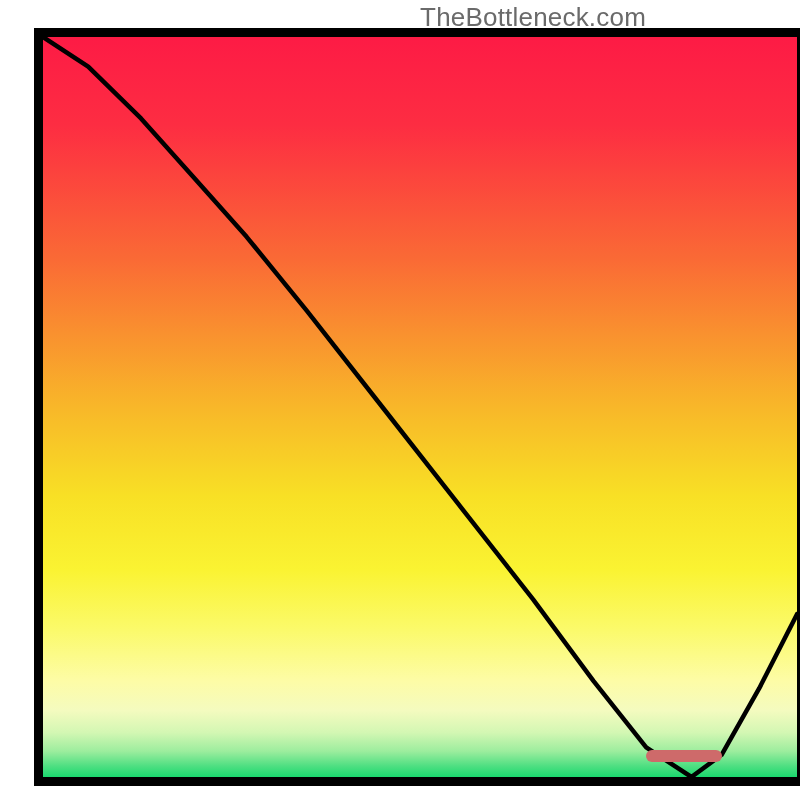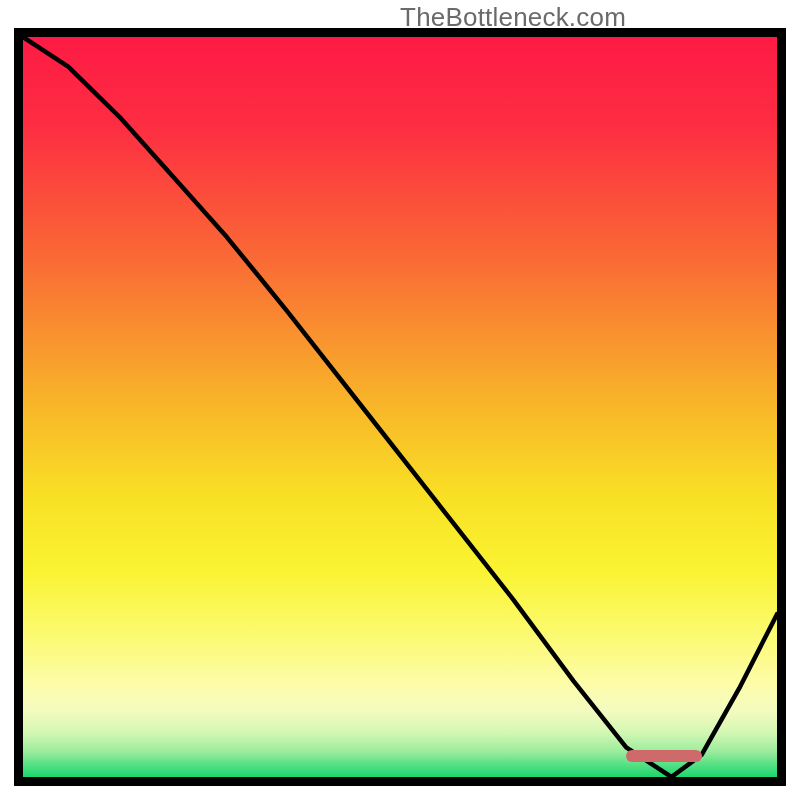--- a/index.html
+++ b/index.html
@@ -8,20 +8,21 @@
     width: 800px;
     height: 800px;
     background: #ffffff;
     font-family: Arial, Helvetica, sans-serif;
     overflow: hidden;
   }
   .wrap {
     position: relative;
     width: 632px;
     height: 800px;
+    margin-left: 20px;
   }
   .watermark {
     position: absolute;
     top: 2px;
     right: 6px;
     font-size: 26px;
     font-weight: 500;
     color: #6a6a6a;
     letter-spacing: 0.2px;
     z-index: 50;

